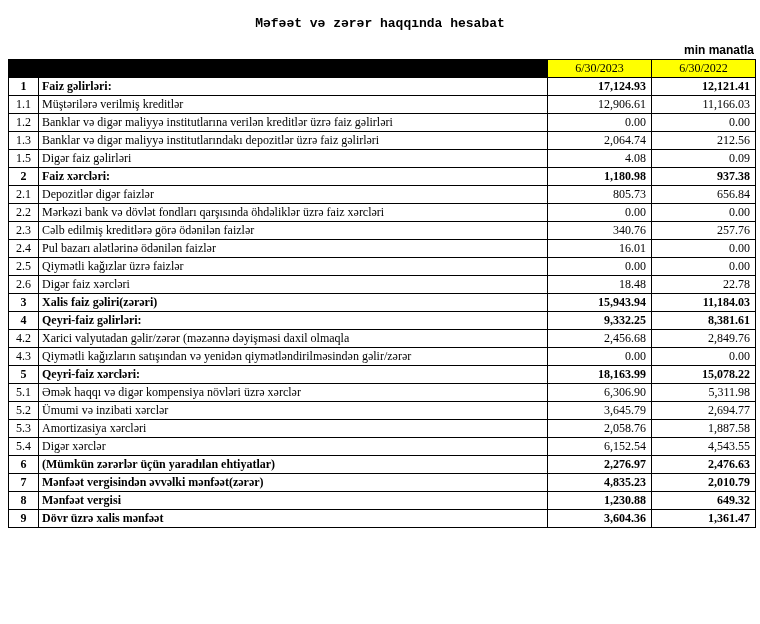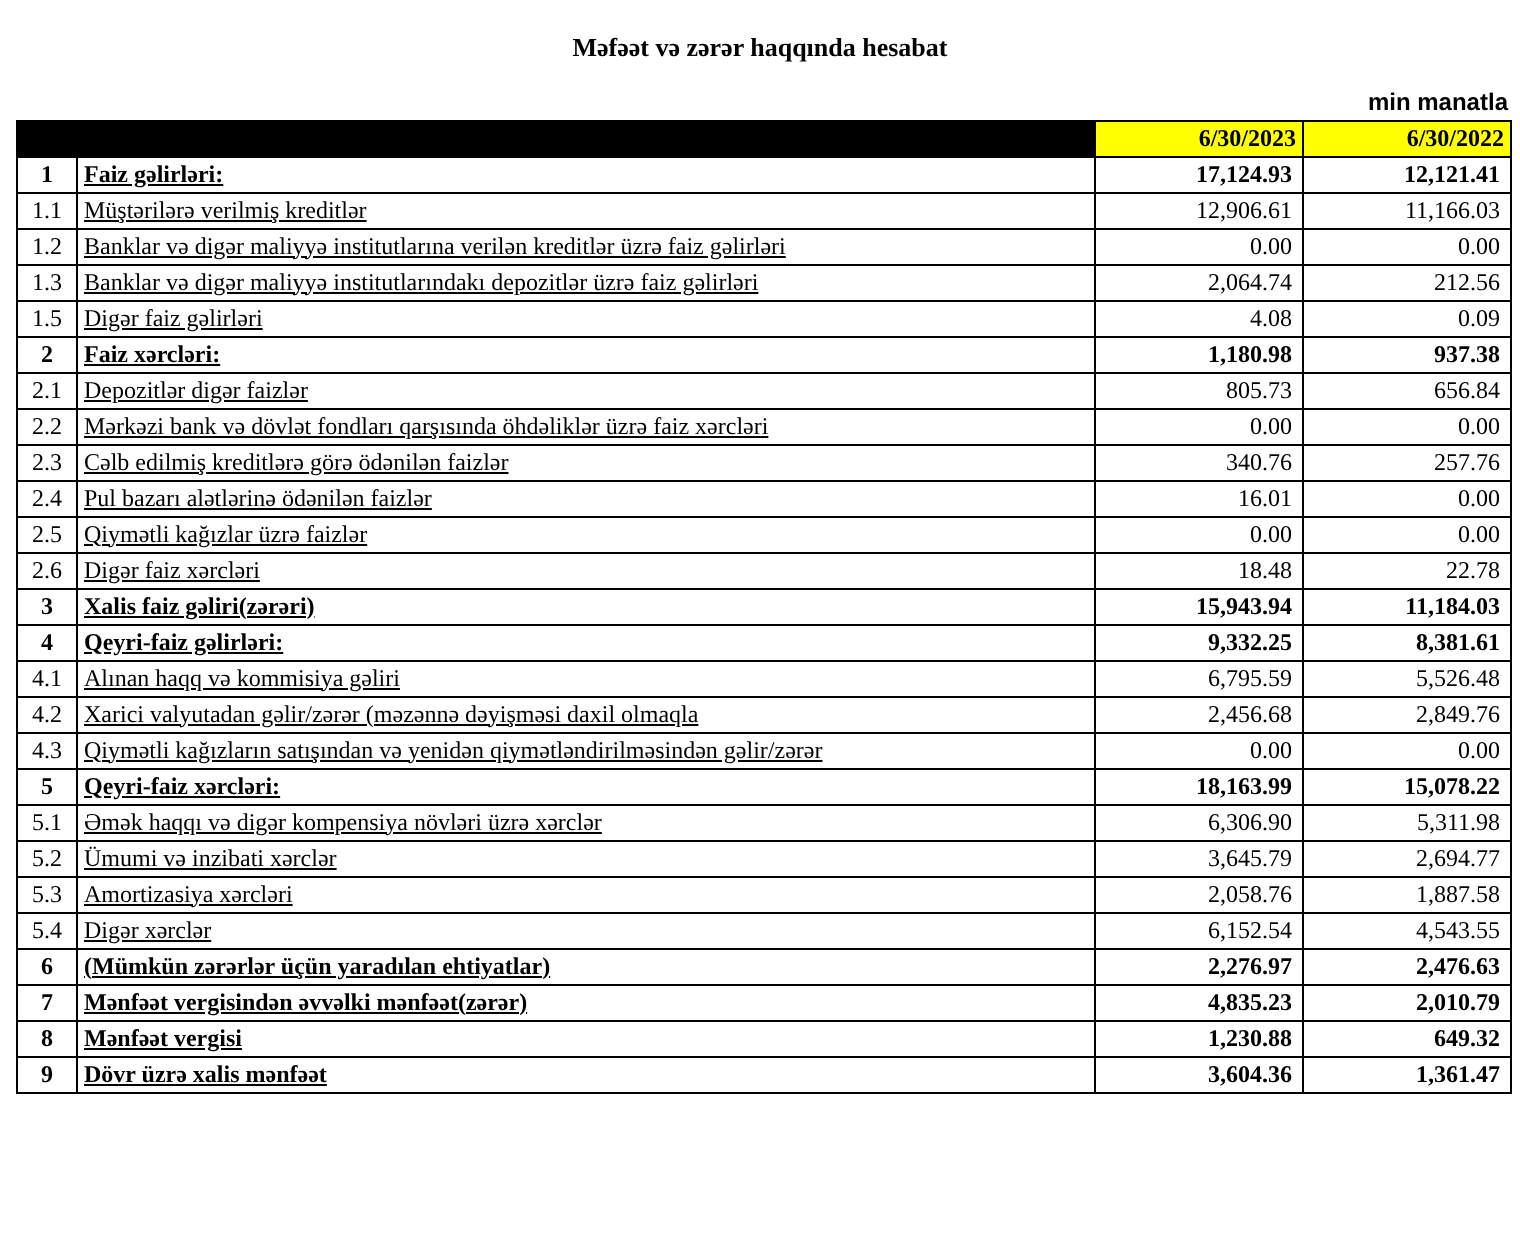--- a/index.html
+++ b/index.html
@@ -6,21 +6,21 @@
   body {
     width: 760px;
     height: 624px;
     background: #ffffff;
     color: #000000;
     font-family: "Liberation Serif", serif;
     overflow: hidden;
   }
   .page-title {
     text-align: center;
-    font-family: Liberation Serif, serif;
+    font-family: Liberation Mono, monospace;
     font-weight: bold;
     font-size: 13px;
     margin: 16px 0 0 0;
   }
   .unit-note {
     text-align: right;
     font-family: "Liberation Sans", sans-serif;
     font-weight: bold;
     font-size: 12px;
     margin: 12px 6px 2px 0;
@@ -38,25 +38,25 @@
     line-height: 1.15;
     padding: 1px 3px;
     height: 15px;
     overflow: hidden;
     white-space: nowrap;
     font-family: "Liberation Serif", serif;
   }
   th.corner { background: #000000; }
   th.date {
     background: #ffff00;
-    text-align: right;
-    font-weight: bold;
+    text-align: center;
+    font-weight: normal;
   }
   td.num   { text-align: center; }
-  td.label { text-align: left; text-decoration: underline; }
+  td.label { text-align: left; }
   td.val   { text-align: right; padding-right: 5px; }
   tr.bold td { font-weight: bold; }
 </style>
 </head>
 <body>
 
 <div class="page">
   <div class="page-title">Məfəət və zərər haqqında hesabat</div>
   <div class="unit-note">min manatla</div>
   <table class="pl">
@@ -152,26 +152,20 @@
           <td class="val">15,943.94</td>
           <td class="val">11,184.03</td>
         </tr>
         <tr class="bold">
           <td class="num">4</td>
           <td class="label">Qeyri-faiz gəlirləri:</td>
           <td class="val">9,332.25</td>
           <td class="val">8,381.61</td>
         </tr>
         <tr>
-          <td class="num">4.1</td>
-          <td class="label">Alınan haqq və kommisiya gəliri</td>
-          <td class="val">6,795.59</td>
-          <td class="val">5,526.48</td>
-        </tr>
-        <tr>
           <td class="num">4.2</td>
           <td class="label">Xarici valyutadan gəlir/zərər (məzənnə dəyişməsi daxil olmaqla</td>
           <td class="val">2,456.68</td>
           <td class="val">2,849.76</td>
         </tr>
         <tr>
           <td class="num">4.3</td>
           <td class="label">Qiymətli kağızların satışından və yenidən qiymətləndirilməsindən gəlir/zərər</td>
           <td class="val">0.00</td>
           <td class="val">0.00</td>

